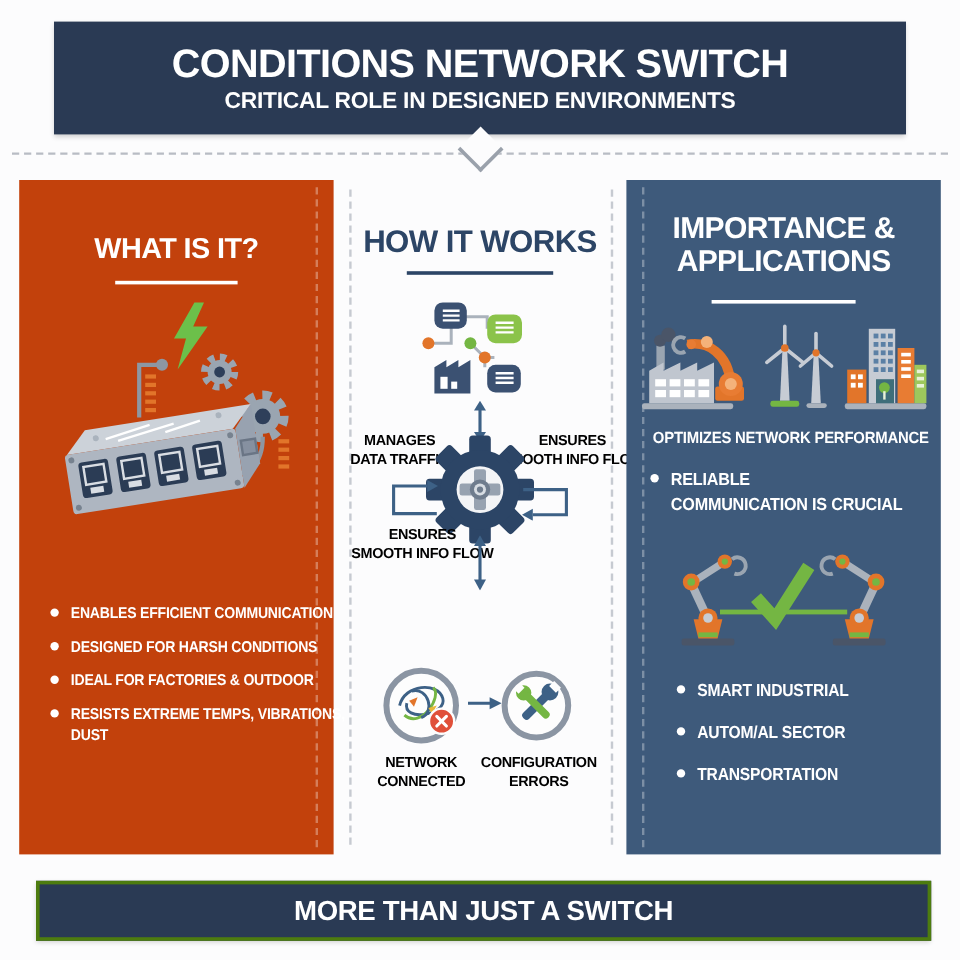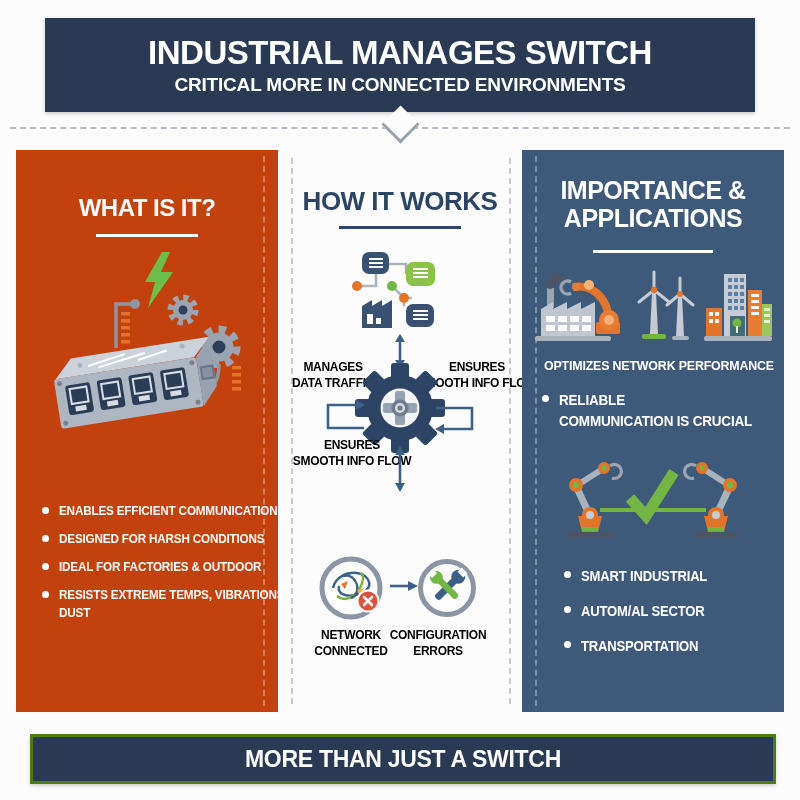--- a/index.html
+++ b/index.html
@@ -49,22 +49,22 @@
   .hl .blabel{font-size:13.5px;transform:scaleX(.93);}
   .iconrow{position:absolute;left:0;top:114px;width:100%;display:flex;justify-content:center;
            align-items:flex-end;gap:6px;}
 </style>
 </head>
 <body>
 
 <div class="page">
 
   <header class="band header">
-    <div class="title">INDUSTRIAL MANAGES SWITCH</div>
-    <div class="subtitle">CRITICAL MORE IN CONNECTED ENVIRONMENTS</div>
+    <div class="title">CONDITIONS NETWORK SWITCH</div>
+    <div class="subtitle">CRITICAL ROLE IN DESIGNED ENVIRONMENTS</div>
   </header>
   <div class="hdash"></div>
   <div class="chevron"></div>
 
   <div class="gutter-dash" style="left:291px"></div>
   <div class="gutter-dash" style="left:509px"></div>
 
   <section class="panel left">
     <div class="inset-dash"></div>
     <h2 style="top:44px">WHAT IS IT?</h2>
@@ -297,21 +297,21 @@
       </g>
       <g transform="rotate(-45 31 31)">
         <circle cx="31" cy="16" r="6.4" fill="#74b643"></circle>
           <rect x="27.5" y="8" width="7" height="5.5" fill="#fdfdfd"></rect>
         <rect x="28" y="17" width="6.4" height="28" rx="3" fill="#74b643"></rect>
       </g>
     </svg>
 
     <div class="flabel" style="left:22px;top:478px;width:102px">NETWORK
 CONNECTED</div>
-    <div class="flabel" style="left:103px;top:478px;width:114px">CONFIGURATION
+    <div class="flabel" style="left:114px;top:478px;width:114px">CONFIGURATION
 ERRORS</div>
   </section>
 
   <section class="panel right">
     <div class="inset-dash"></div>
     <h2 class="preline" style="top:26px">IMPORTANCE &amp;
 APPLICATIONS</h2>
     <div class="rule" style="top:100px;left:71px;width:120px"></div>
 
     <div class="iconrow">

